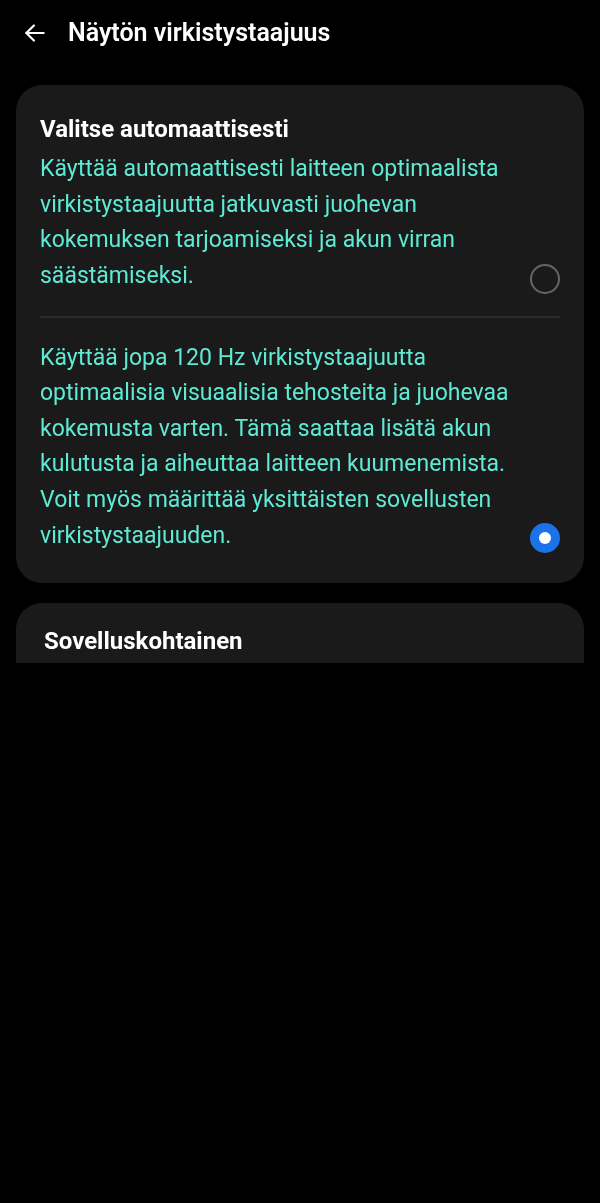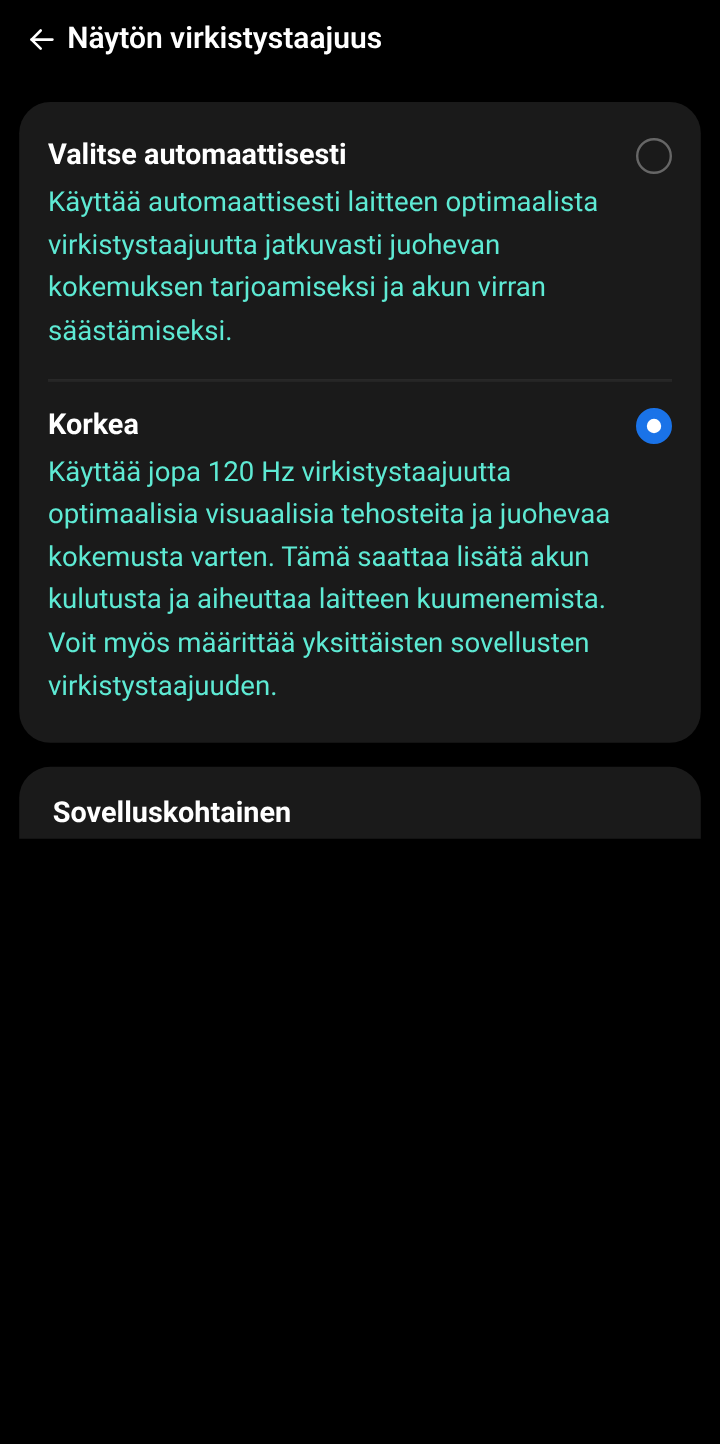--- a/index.html
+++ b/index.html
@@ -12,21 +12,21 @@
       height: 1203px;
       background: #000000;
       font-family: -apple-system, BlinkMacSystemFont, 'Segoe UI', Roboto, sans-serif;
       color: #ffffff;
       overflow: hidden;
     }
     .header {
       display: flex;
       align-items: center;
       padding: 18px 22px;
-      gap: 8px;
+      gap: 20px;
     }
     .back-icon {
       width: 26px;
       height: 26px;
       display: flex;
       align-items: center;
       justify-content: center;
       cursor: pointer;
     }
     .back-icon svg {
@@ -39,21 +39,21 @@
       color: #ffffff;
     }
     .card {
       background: #1a1a1a;
       border-radius: 26px;
       margin: 20px 16px 0 16px;
       padding: 8px 0;
     }
     .option {
       display: flex;
-      align-items: flex-start;
+      align-items: flex-end;
       padding: 22px 24px;
       position: relative;
     }
     .option-content {
       flex: 1;
       padding-right: 12px;
     }
     .option-title {
       font-size: 24px;
       font-weight: 700;
@@ -127,21 +127,20 @@
     <div class="radio"></div>
   </div>
 
   <div class="divider"></div>
 
 
   <div class="divider"></div>
 
   <div class="option">
     <div class="option-content">
-      <div class="option-title">Korkea</div>
       <div class="option-description">Käyttää jopa 120 Hz virkistystaajuutta optimaalisia visuaalisia tehosteita ja juohevaa kokemusta varten. Tämä saattaa lisätä akun kulutusta ja aiheuttaa laitteen kuumenemista. Voit myös määrittää yksittäisten sovellusten virkistystaajuuden.</div>
     </div>
     <div class="radio selected"></div>
   </div>
 </div>
 
 <div class="card-secondary">
   <div class="secondary-title">Sovelluskohtainen</div>
 </div>
 

